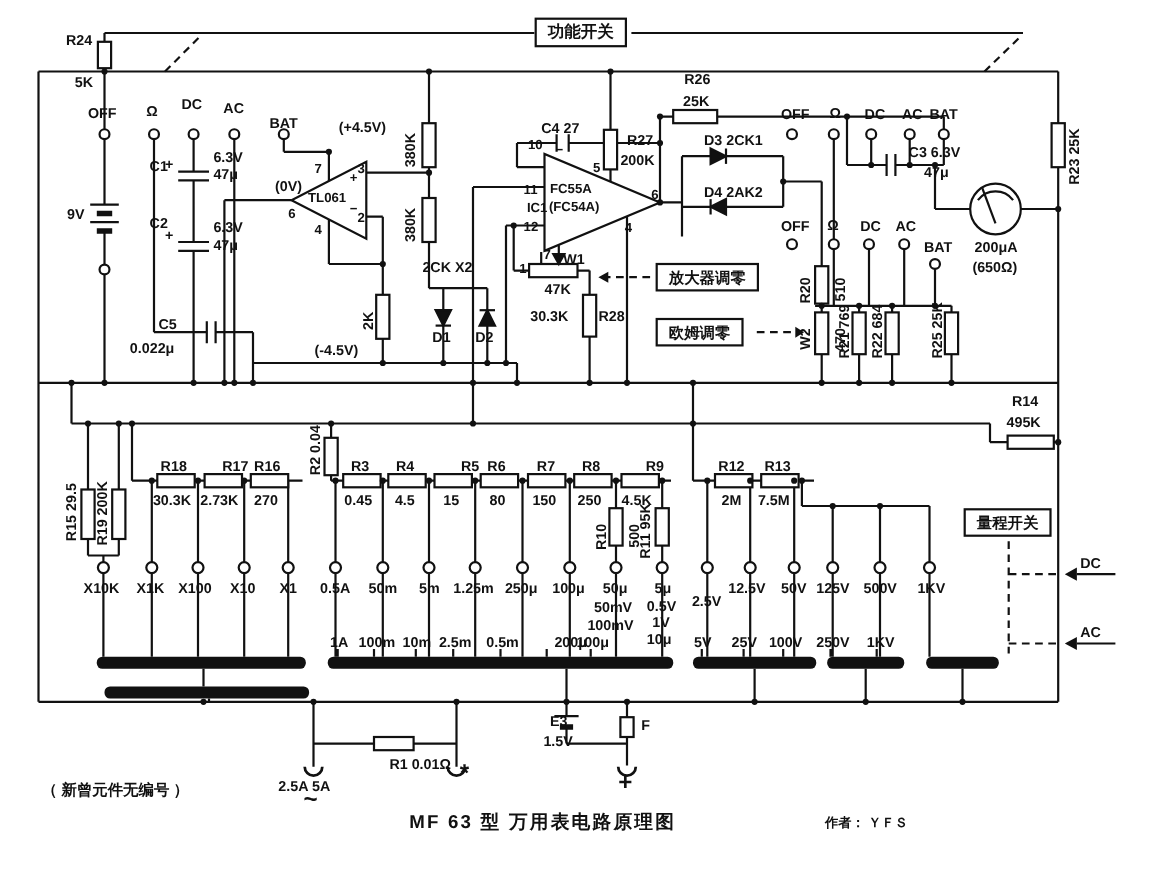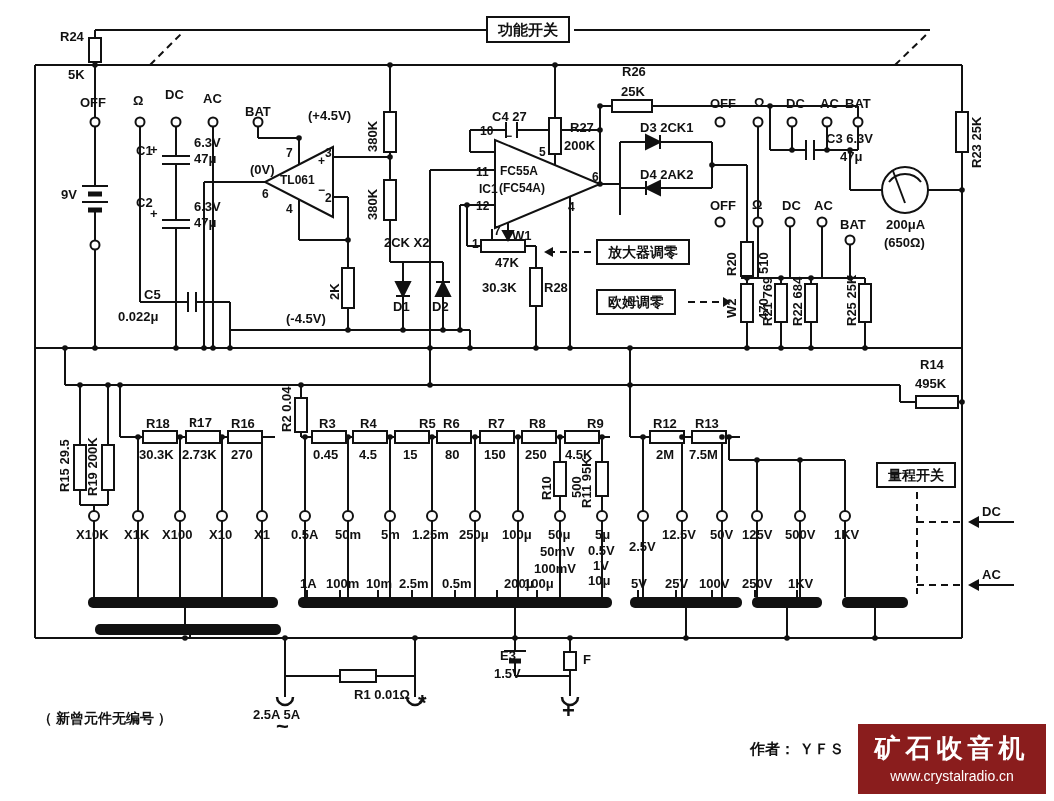--- a/index.html
+++ b/index.html
@@ -7,21 +7,21 @@
          font-family:"Liberation Sans","DejaVu Sans",sans-serif;color:#111;}
   svg{position:absolute;left:0;top:0;}
   .lbl{position:absolute;font-size:13px;font-weight:bold;line-height:1;white-space:nowrap;}
   .pin{font-size:12px;}
   .rot{transform:rotate(-90deg);transform-origin:0 0;}
   .big{font-size:22px;}
   .box{position:absolute;border:2px solid #111;background:#fff;font-size:15px;font-weight:bold;
        padding:4px 10px;line-height:1;white-space:nowrap;}
   .note{position:absolute;font-size:14px;font-weight:bold;white-space:nowrap;}
   .title{position:absolute;font-size:17px;font-weight:bold;letter-spacing:2px;white-space:nowrap;}
-  .author{position:absolute;font-size:15px;font-weight:bold;white-space:nowrap;}
+  .author{position:absolute;font-size:12px;font-weight:bold;white-space:nowrap;}
   .watermark{position:absolute;width:188px;height:70px;background:#8a1d1d;color:#fff;text-align:center;}
   .wm1{font-size:26px;font-weight:bold;letter-spacing:5px;margin-top:7px;}
   .wm2{font-size:14px;margin-top:2px;}
 </style>
 </head>
 <body>
 
 <div class="stage">
 
 <svg width="1054" height="801" viewBox="0 0 1054 801">
@@ -365,21 +365,21 @@
 <div class="lbl rot" style="left:845px;top:326px;">R25 25K</div>
 <div class="lbl" style="left:920px;top:358px;">R14</div>
 <div class="lbl" style="left:915px;top:377px;">495K</div>
 <div class="lbl" style="left:982px;top:505px;">DC</div>
 <div class="lbl" style="left:982px;top:568px;">AC</div>
 
 <div class="lbl rot" style="left:58px;top:492px;">R15 29.5</div>
 <div class="lbl rot" style="left:86px;top:496px;">R19 200K</div>
 <div class="lbl" style="left:146px;top:417px;">R18</div>
 <div class="lbl" style="left:139px;top:448px;">30.3K</div>
-<div class="lbl" style="left:189px;top:417px;font-family:Liberation Mono, monospace;">R17</div>
+<div class="lbl" style="left:202px;top:417px;">R17</div>
 <div class="lbl" style="left:182px;top:448px;">2.73K</div>
 <div class="lbl" style="left:231px;top:417px;">R16</div>
 <div class="lbl" style="left:231px;top:448px;">270</div>
 <div class="lbl rot" style="left:280px;top:432px;">R2 0.04</div>
 <div class="lbl" style="left:319px;top:417px;">R3</div>
 <div class="lbl" style="left:313px;top:448px;">0.45</div>
 <div class="lbl" style="left:360px;top:417px;">R4</div>
 <div class="lbl" style="left:359px;top:448px;">4.5</div>
 <div class="lbl" style="left:419px;top:417px;">R5</div>
 <div class="lbl" style="left:403px;top:448px;">15</div>
@@ -440,20 +440,17 @@
 <div class="lbl" style="left:500px;top:649px;">E3</div>
 <div class="lbl" style="left:494px;top:667px;">1.5V</div>
 <div class="lbl" style="left:583px;top:653px;">F</div>
 <div class="lbl" style="left:315px;top:688px;margin-left:39px;">R1 0.01Ω</div>
 <div class="lbl" style="left:253px;top:708px;">2.5A 5A</div>
 <div class="lbl big" style="left:276px;top:716px;">~</div>
 <div class="lbl big" style="left:418px;top:692px;">*</div>
 <div class="lbl big" style="left:562px;top:700px;">+</div>
 
 <div class="note" style="left:38px;top:710px;">（ 新曾元件无编号 ）</div>
+<div class="title" style="left:372px;top:736px;">MF 63  型 万用表电路原理图</div>
 <div class="author" style="left:750px;top:740px;">作者：  ＹＦＳ</div>
 
-<div class="watermark" style="left:858px;top:724px;">
-  <div class="wm1">矿石收音机</div>
-  <div class="wm2">www.crystalradio.cn</div>
+
 </div>
 
-</div>
-
 </body></html>

